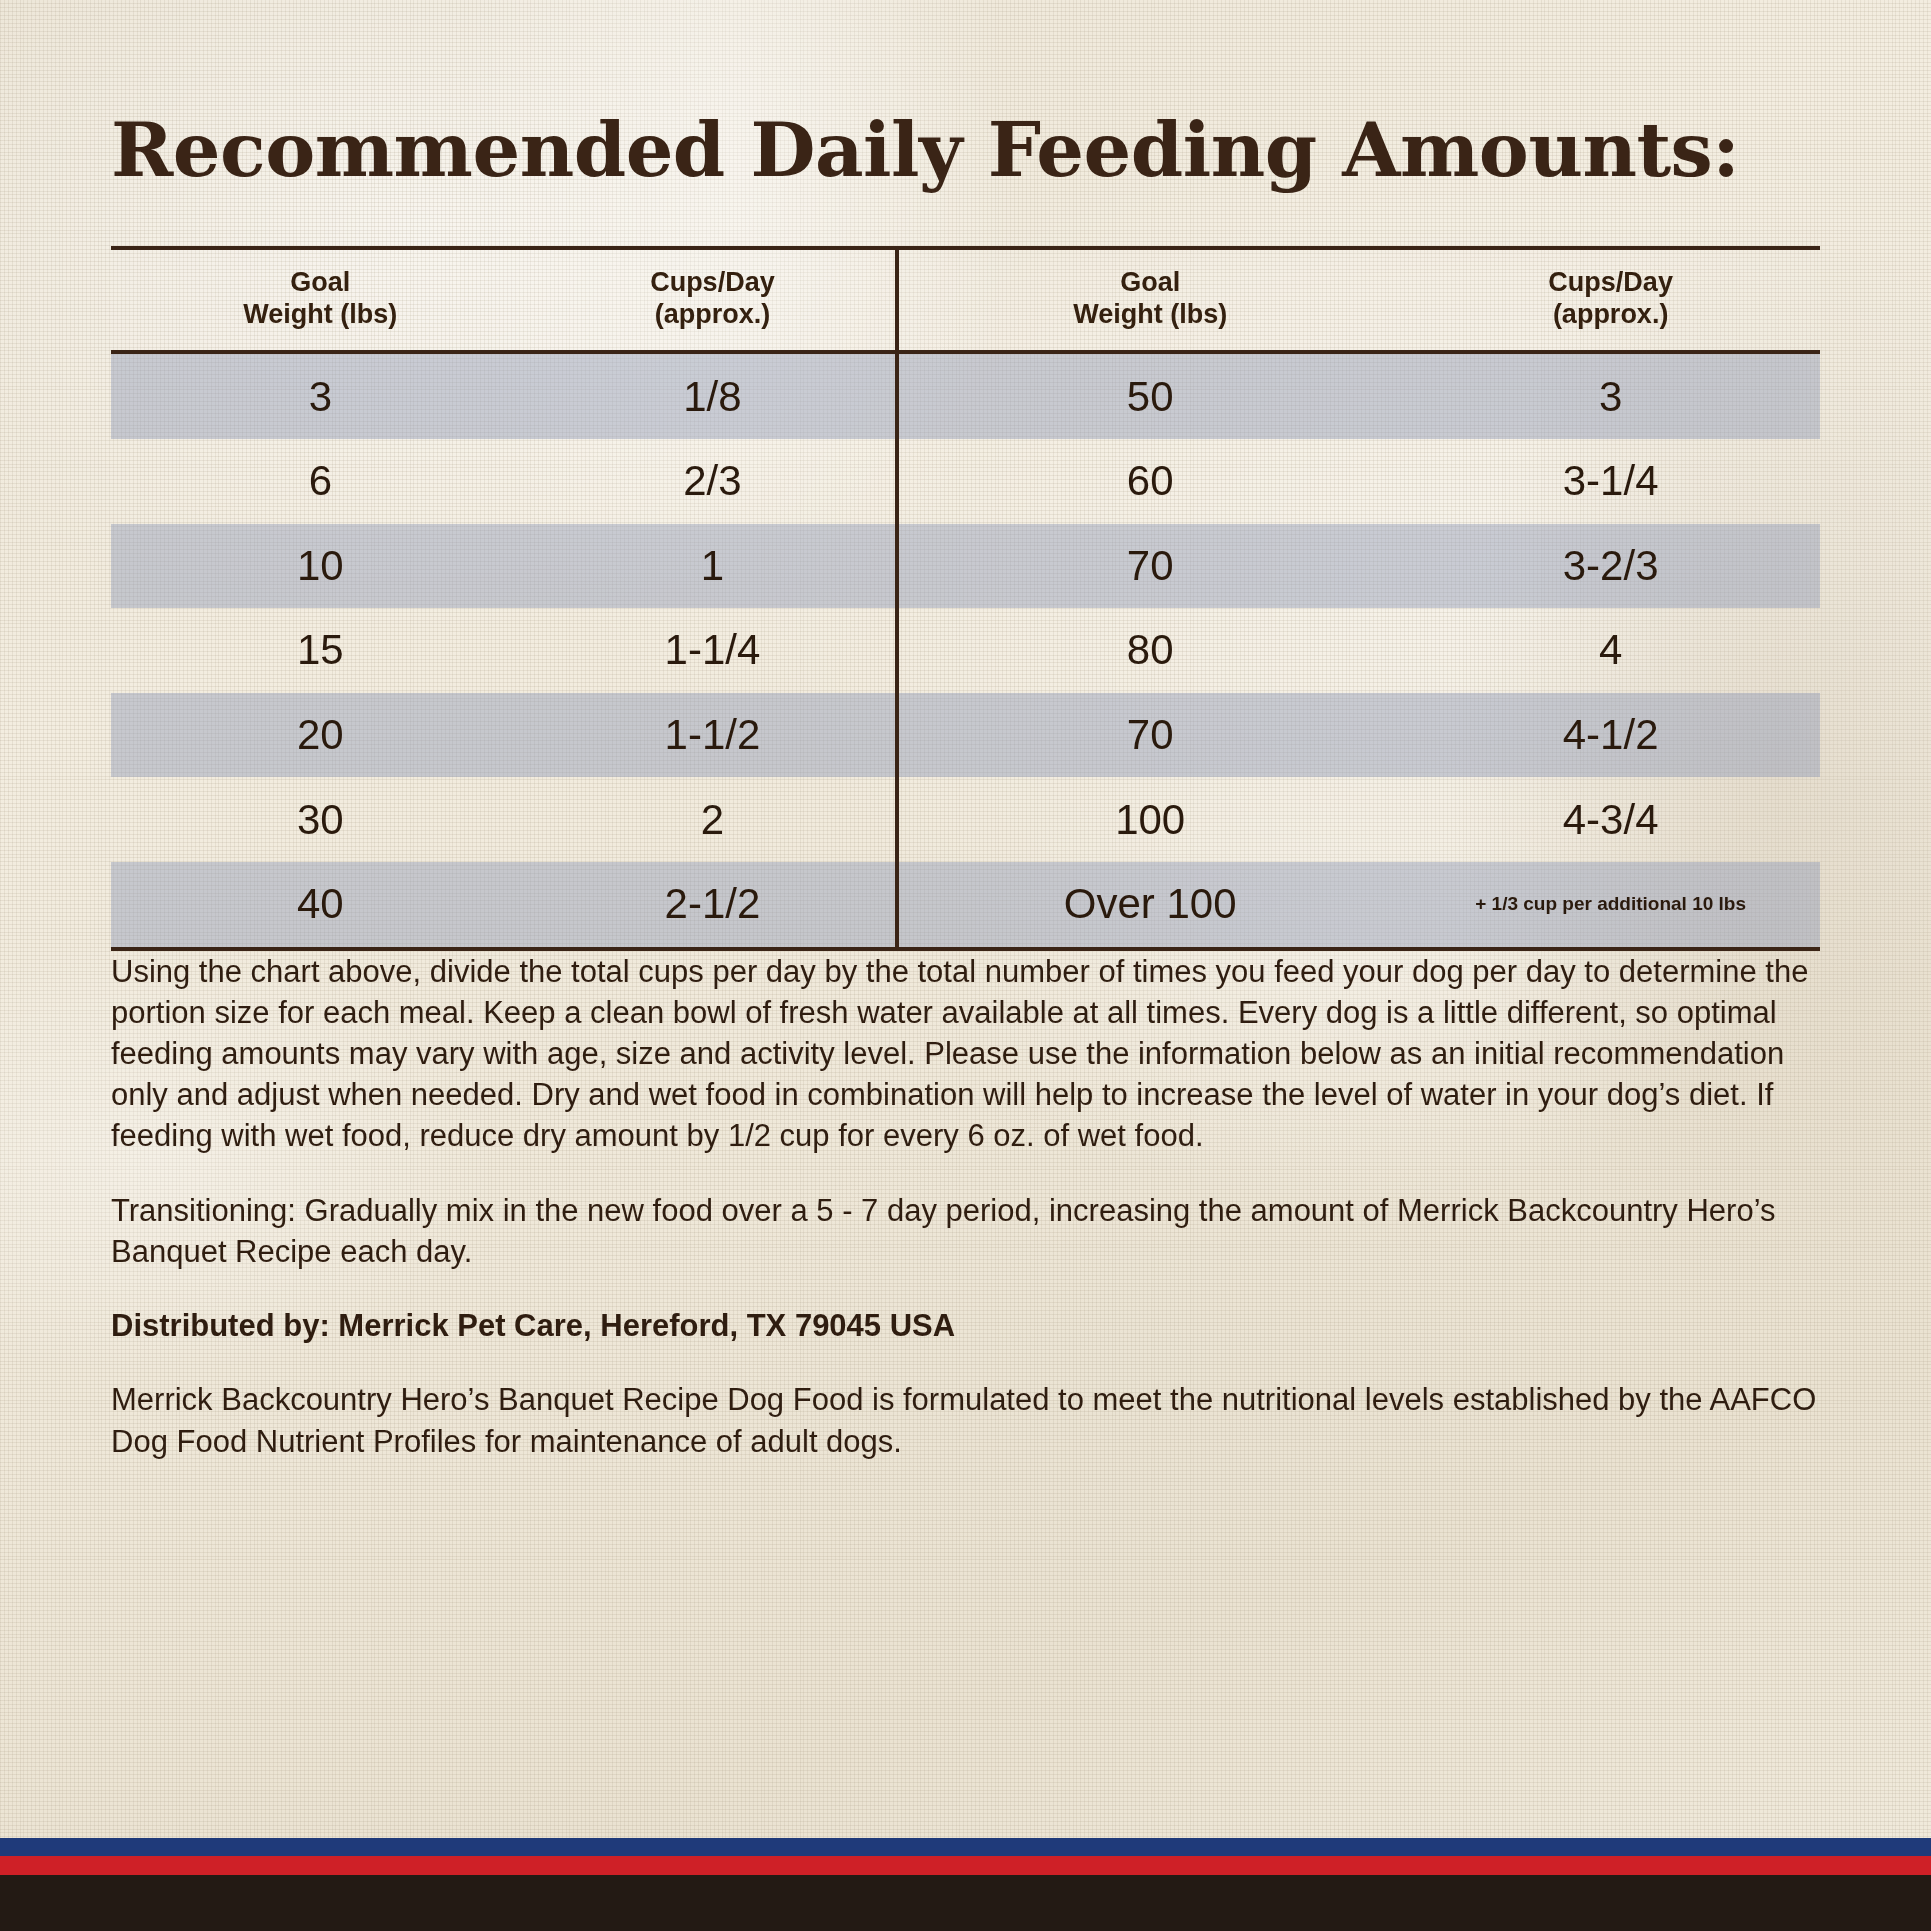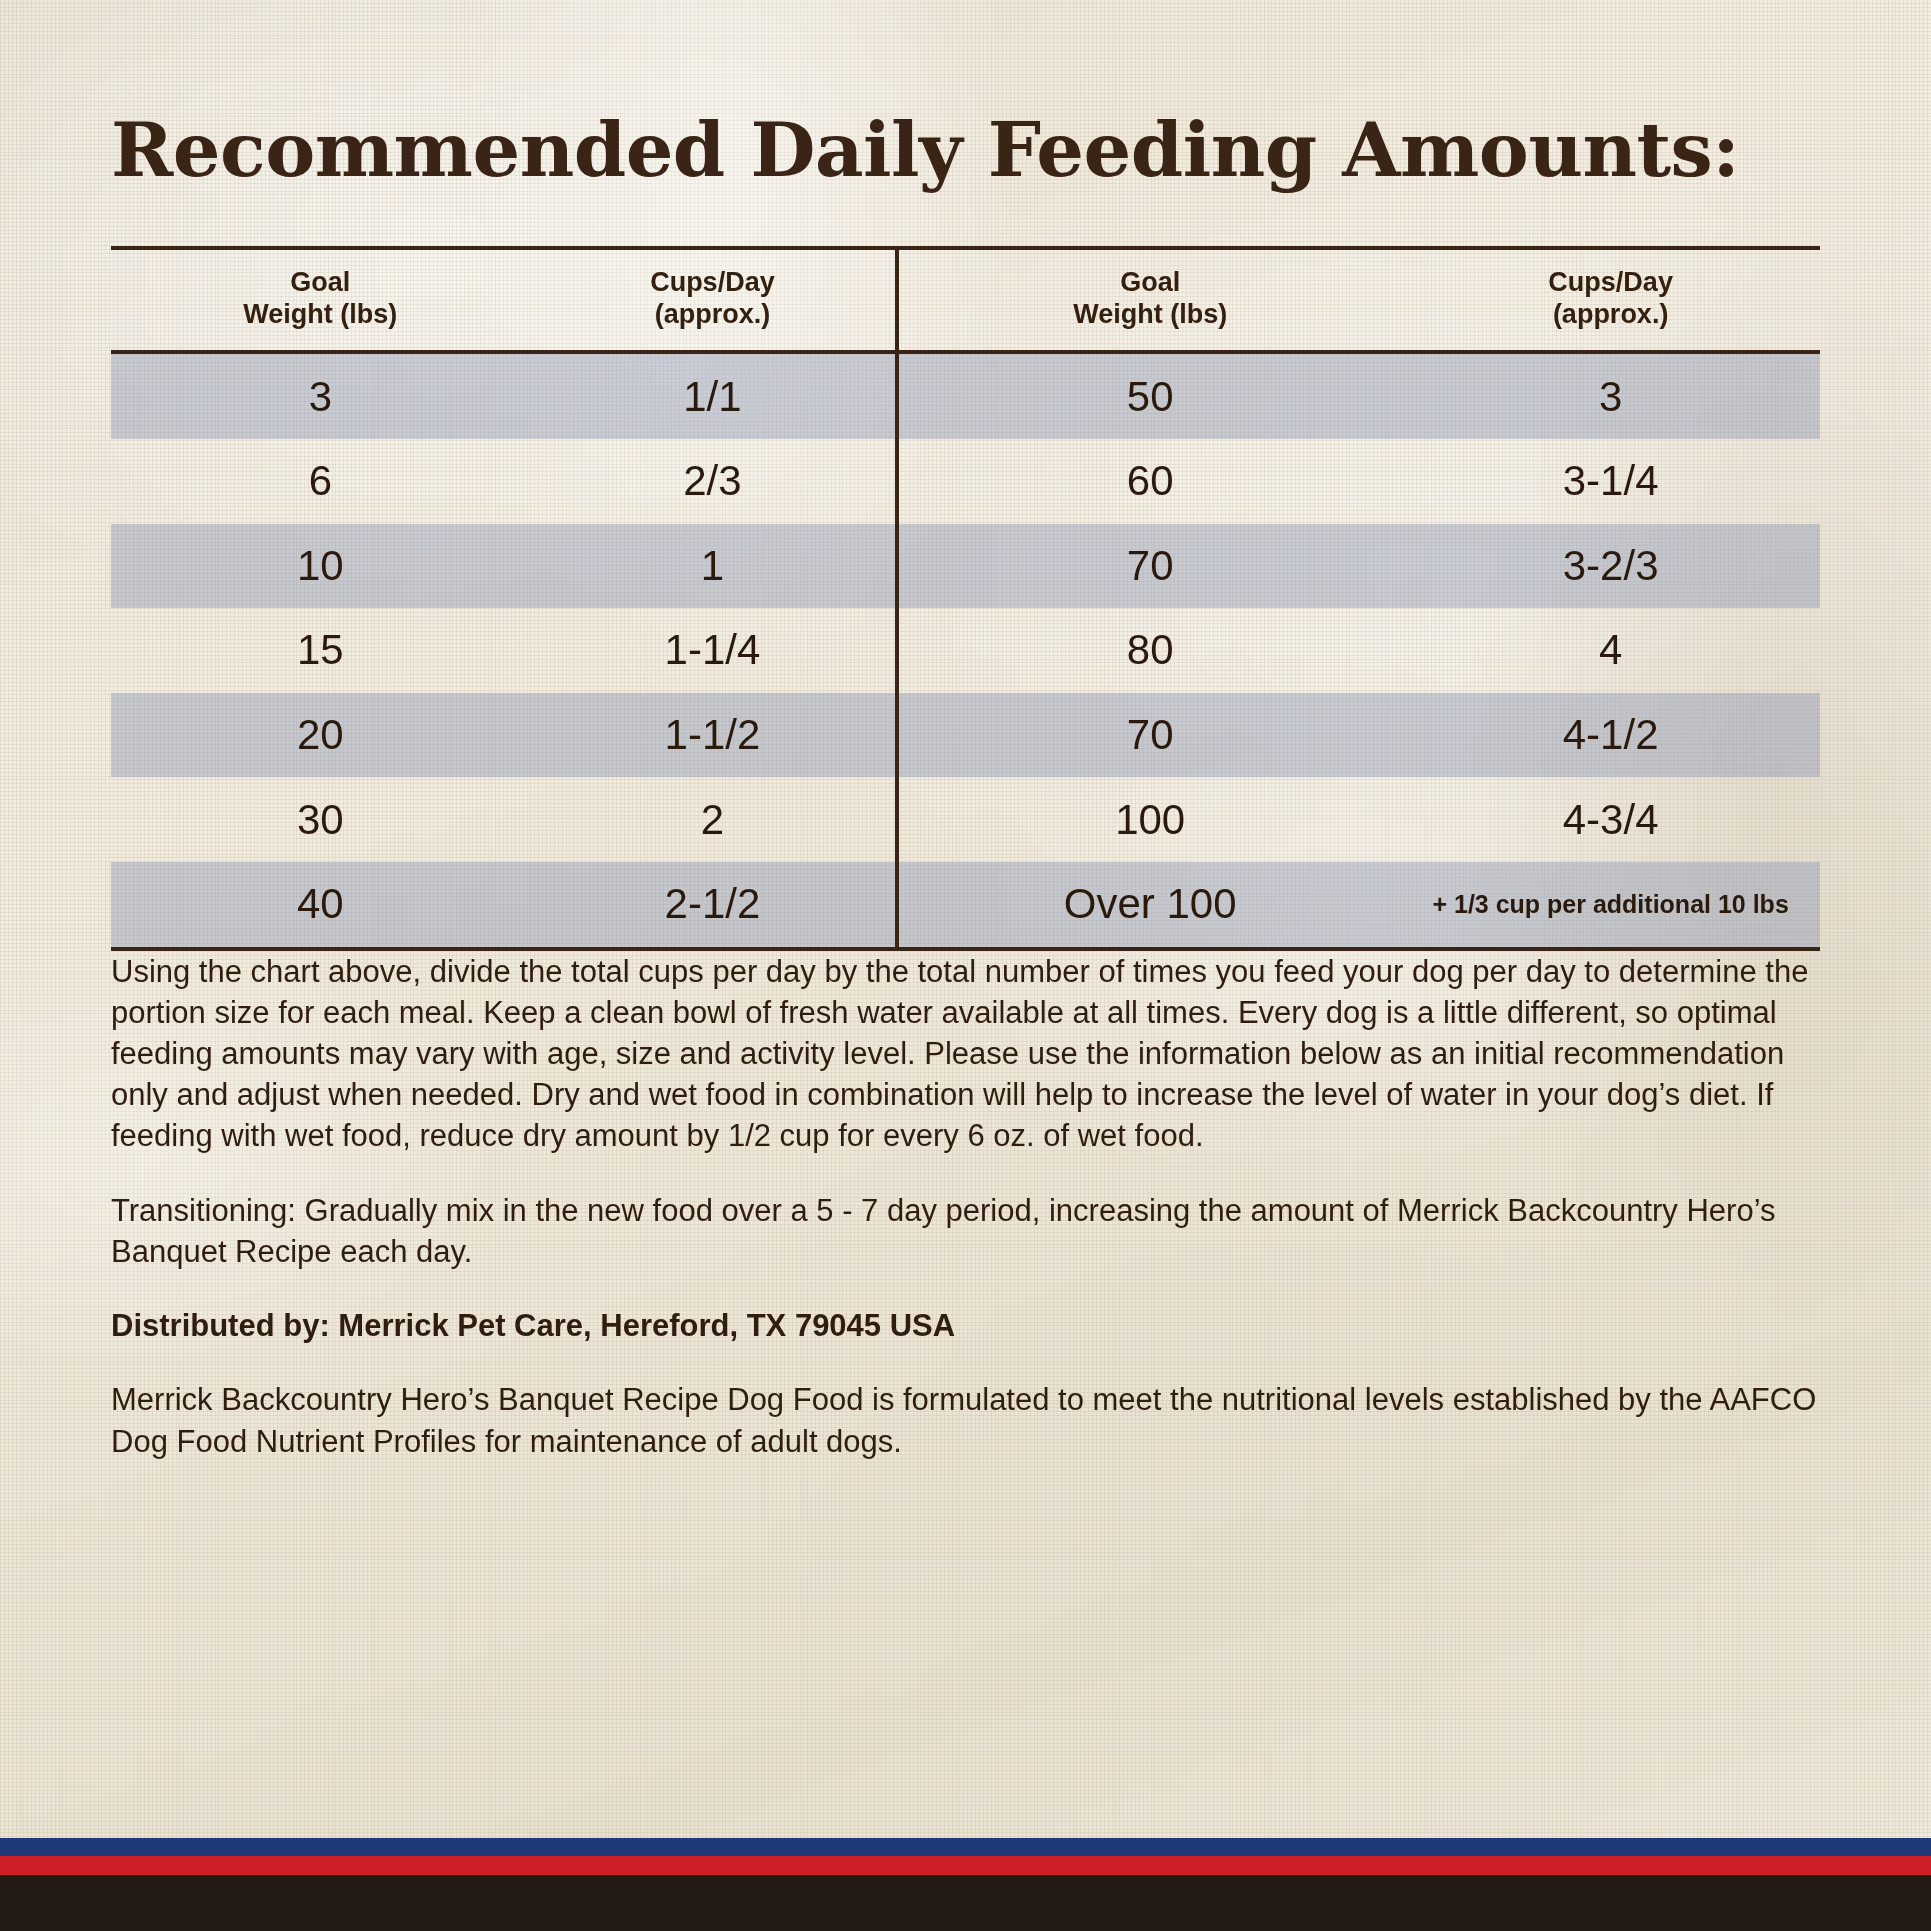--- a/index.html
+++ b/index.html
@@ -107,21 +107,21 @@
     font-weight: 400;
   }
   .feeding-table tbody tr.shade td {
     background: rgba(139,150,180,0.42);
   }
   .feeding-table tbody tr:last-child td {
     border-bottom: 4.8px solid #3a2416;
     margin-top: 48px;
   }
   .feeding-table tbody td.small-note {
-    font-size: 25px;
+    font-size: 19px;
     font-weight: bold;
     line-height: 1.2;
     text-align: center;
   }
 
   
   .body-copy {
     color: #2f1d10;
     font-size: 31px;
     line-height: 1.33;
@@ -174,21 +174,21 @@
           </th>
           <th>
             <span>Cups/Day</span><br>
             <span>(approx.)</span>
           </th>
         </tr>
       </thead>
       <tbody>
         <tr class="shade">
           <td>3</td>
-          <td class="divider">1/1</td>
+          <td class="divider">1/8</td>
           <td>50</td>
           <td>3</td>
         </tr>
         <tr>
           <td>6</td>
           <td class="divider">2/3</td>
           <td>60</td>
           <td>3-1/4</td>
         </tr>
         <tr class="shade">

